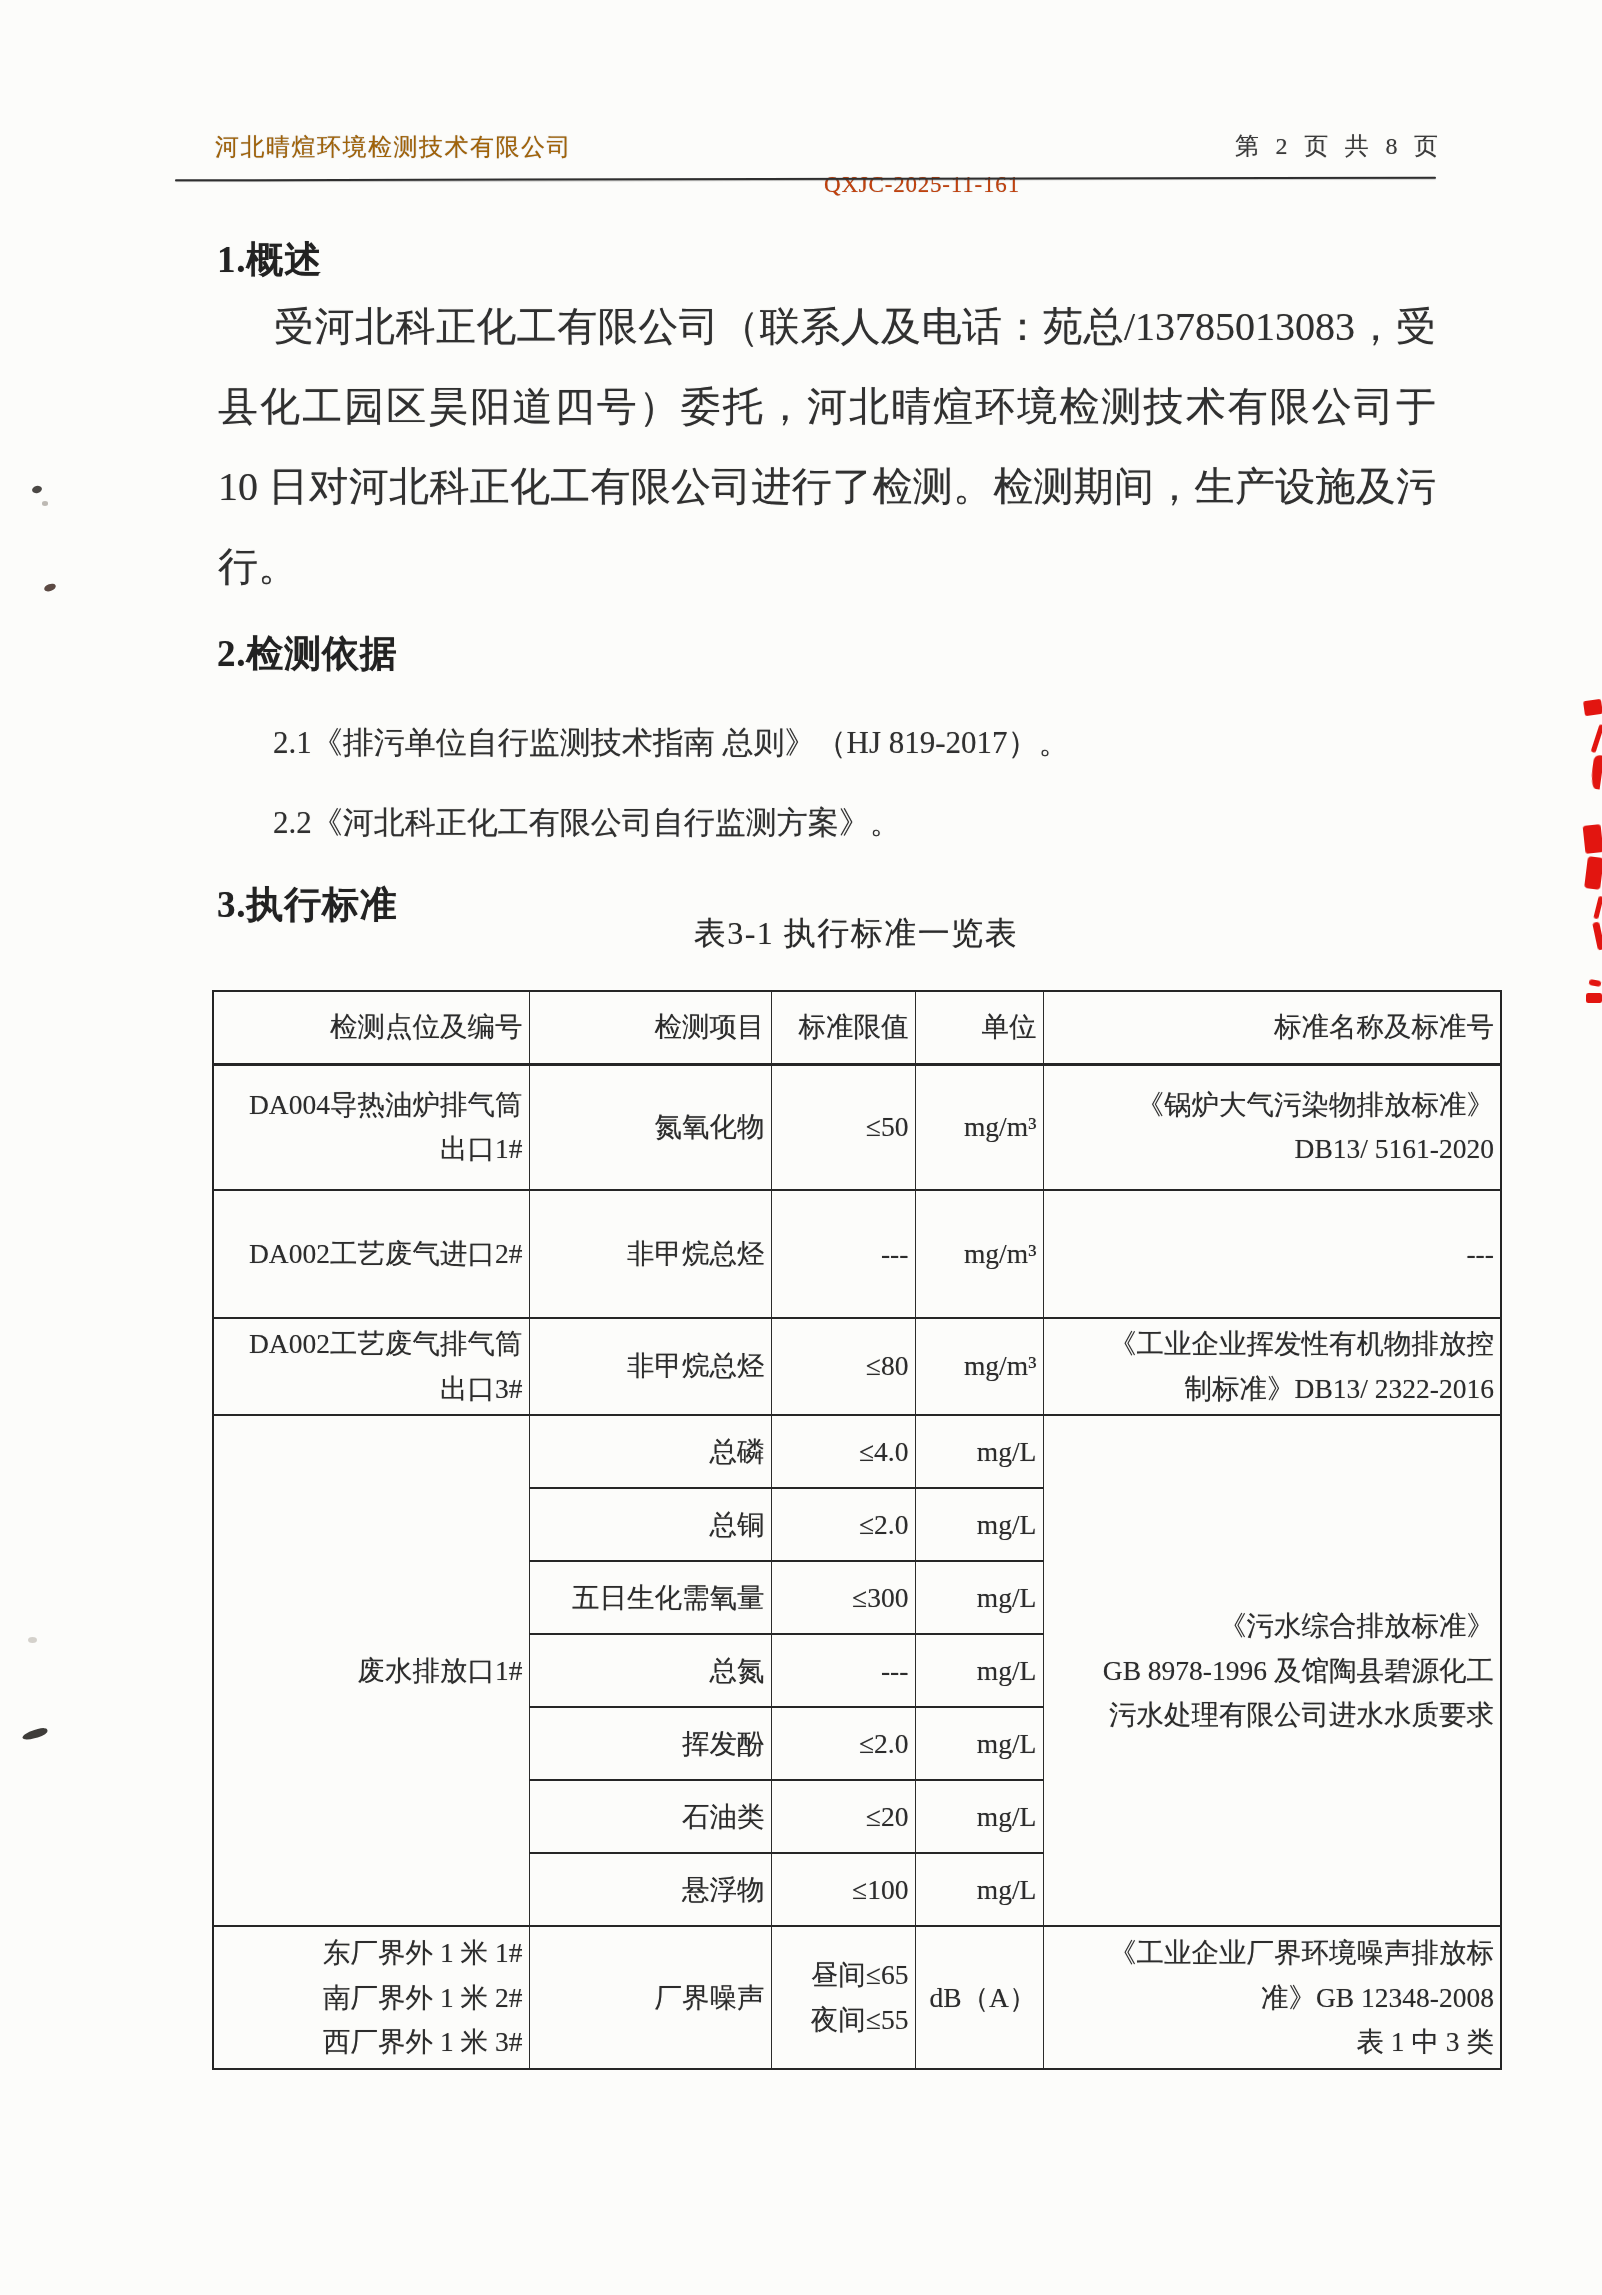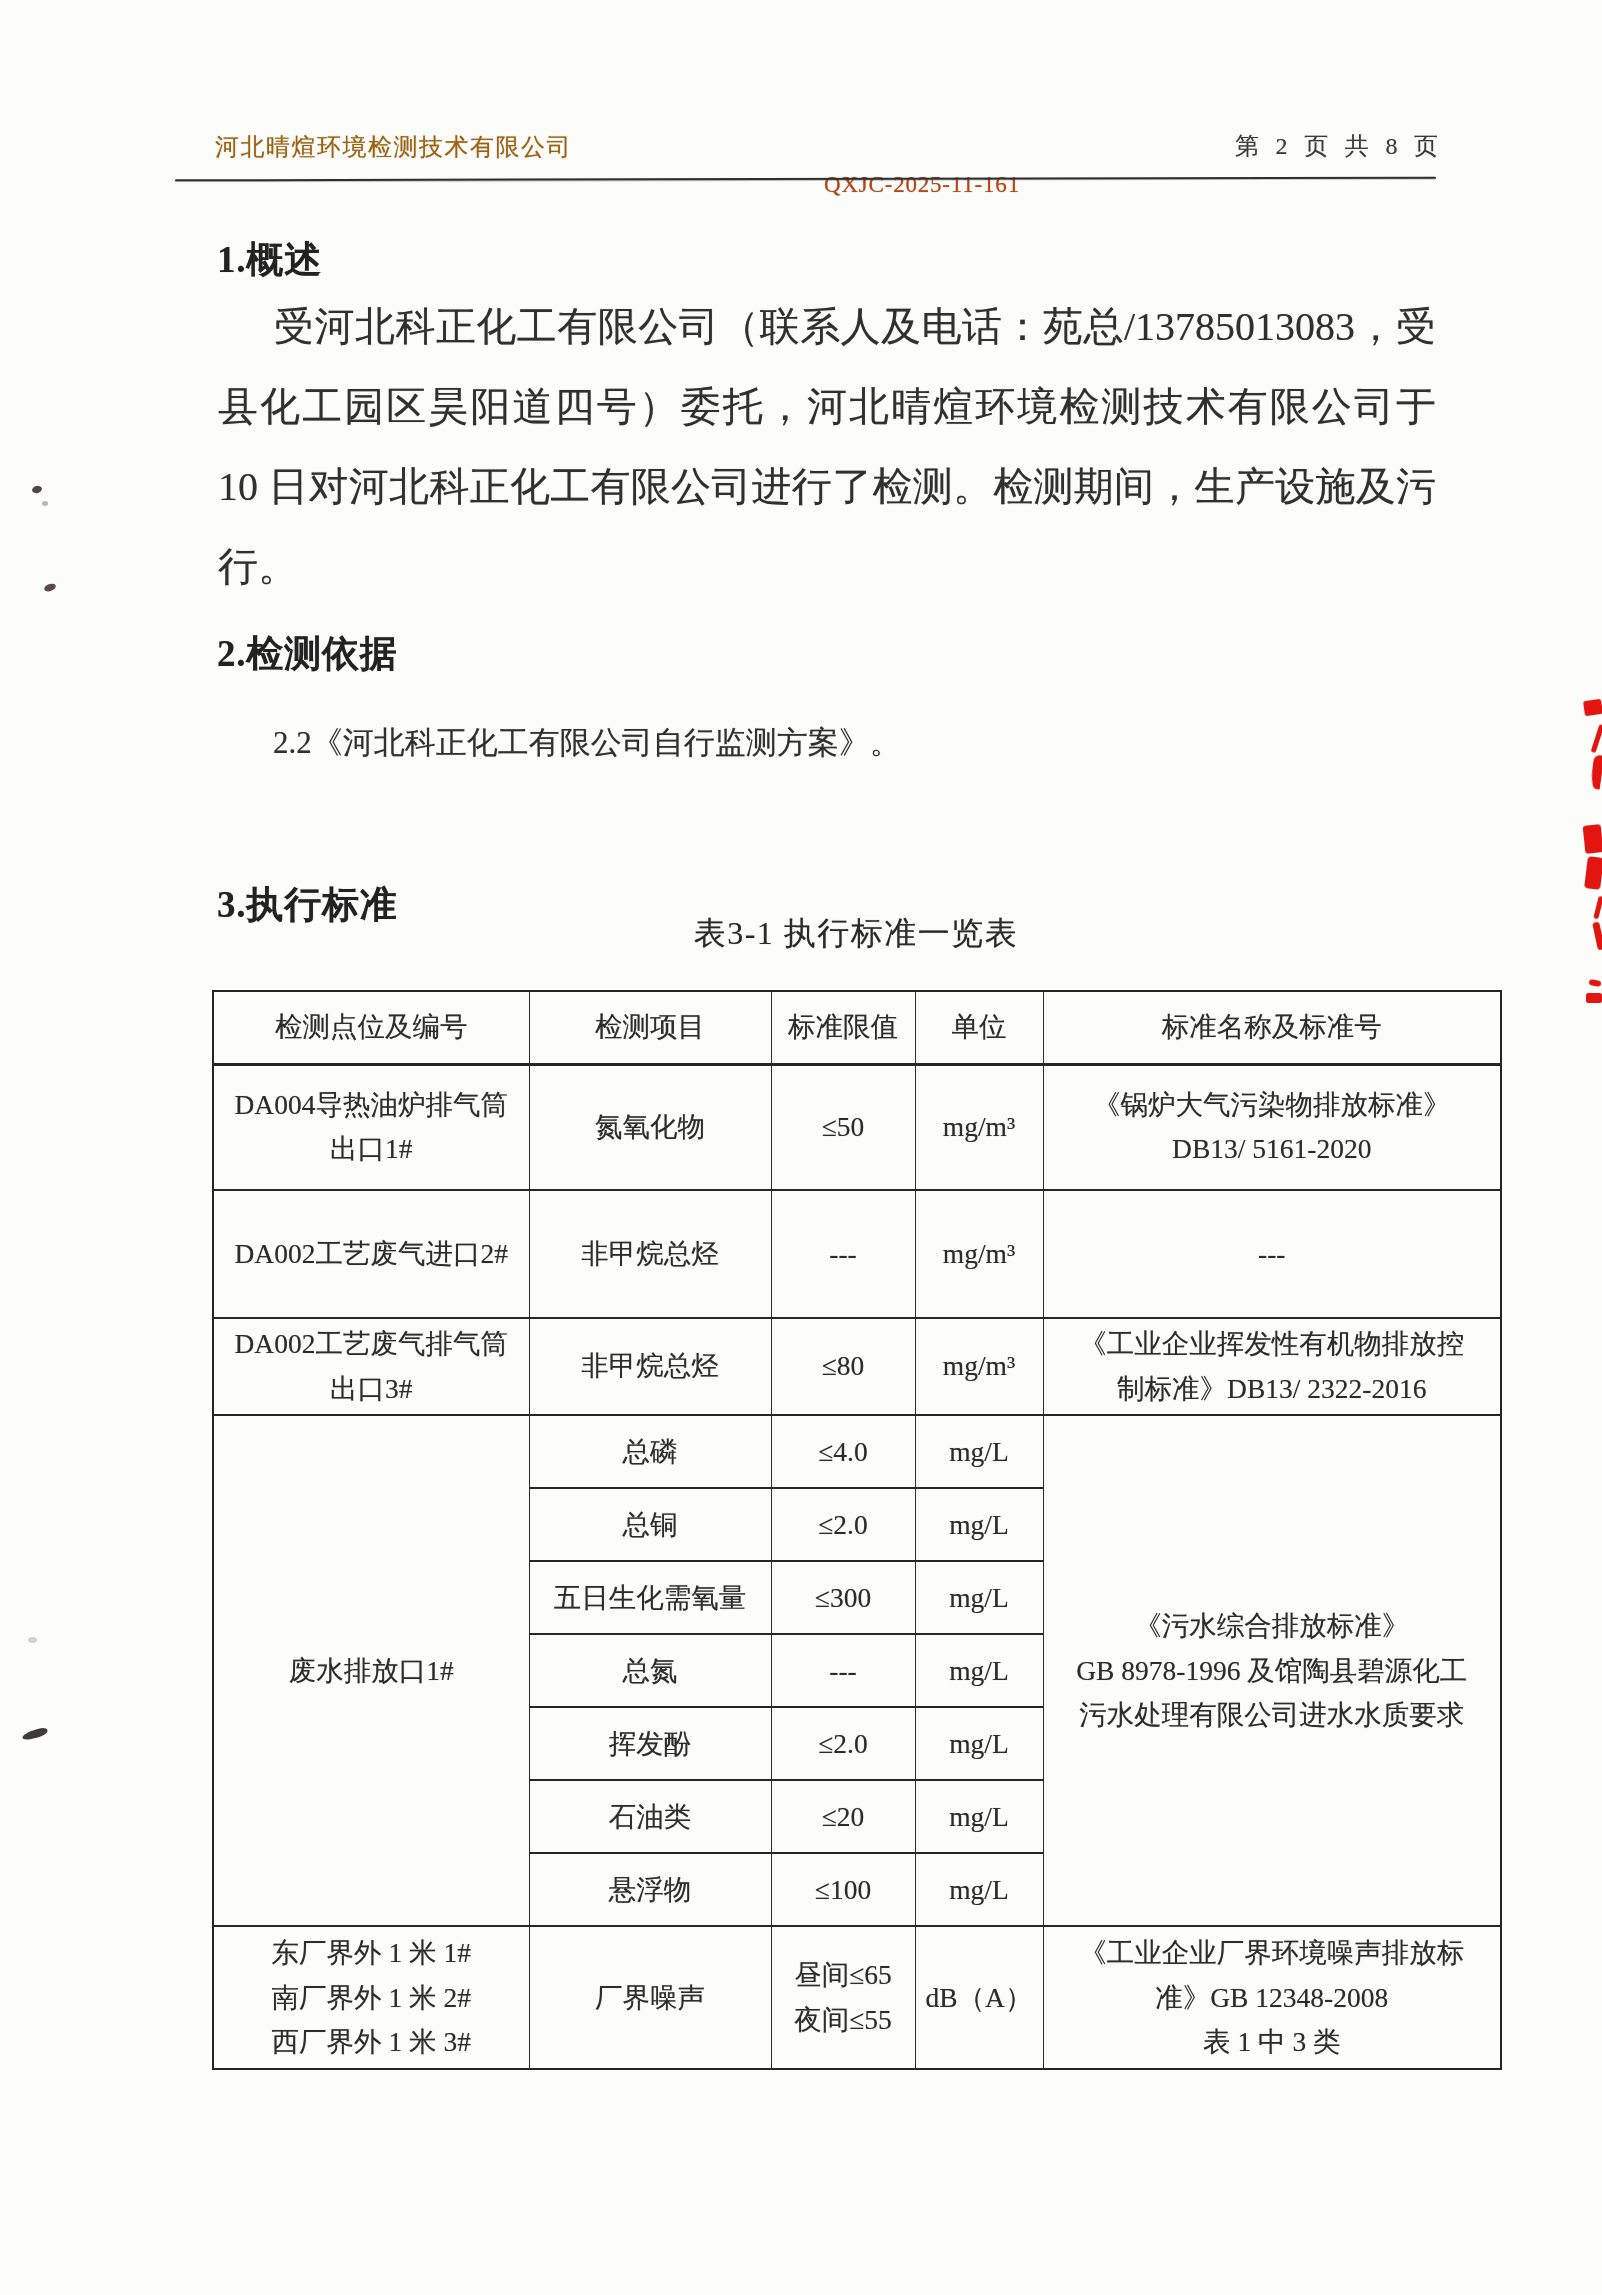--- a/index.html
+++ b/index.html
@@ -37,21 +37,21 @@
 
   
   table.std{
     position:absolute;left:212px;top:990px;width:1288px;
     border-collapse:collapse;table-layout:fixed;
     font-size:27.5px;color:#2c2c2c;
   }
   table.std th,table.std td{
     border-left:1.5px solid #2b2b2b;border-right:1.5px solid #2b2b2b;
     border-top:2.3px solid #262626;border-bottom:2.3px solid #262626;
-    text-align:center;vertical-align:middle;
+    text-align:right;vertical-align:middle;
     white-space:pre-line;line-height:1.62;
     padding:3.1px 6.1px;font-weight:normal;
   }
   table.std{border:2.3px solid #242424;}
   tr.r-head{height:73px;}
   tr.r-head th{border-bottom-width:3.1px;}
   tr.r1{height:126px;} tr.r2{height:128px;} tr.r3{height:90px;}
   tr.rw{height:73px;}  tr.rn{height:143px;}
   td.limit-noise{line-height:1.95;}
   td.site-noise{line-height:1.75;}
@@ -86,20 +86,21 @@
 <div class="abs h-title t1 scan">1.概述</div>
 <div class="abs para scan">
   <div class="jline indent">受河北科正化工有限公司（联系人及电话：苑总/13785013083，受检方地址：馆陶</div>
   <div class="jline">县化工园区昊阳道四号）委托，河北晴煊环境检测技术有限公司于 2025 年 12 月 09 日至</div>
   <div class="jline">10 日对河北科正化工有限公司进行了检测。检测期间，生产设施及污染治理设施正常运</div>
   <div>行。</div>
 </div>
 
 <div class="abs h-title t2 scan">2.检测依据</div>
 <div class="abs refs scan">
+  <div>2.1《排污单位自行监测技术指南  总则》（HJ 819-2017）。</div>
   <div>2.2《河北科正化工有限公司自行监测方案》。</div>
 </div>
 
 <div class="abs h-title t3 scan">3.执行标准</div>
 <div class="abs tbl-caption scan">表3-1  执行标准一览表</div>
 
 <table class="std scan">
   <colgroup>
     <col style="width:316px">
       <col style="width:242px">

